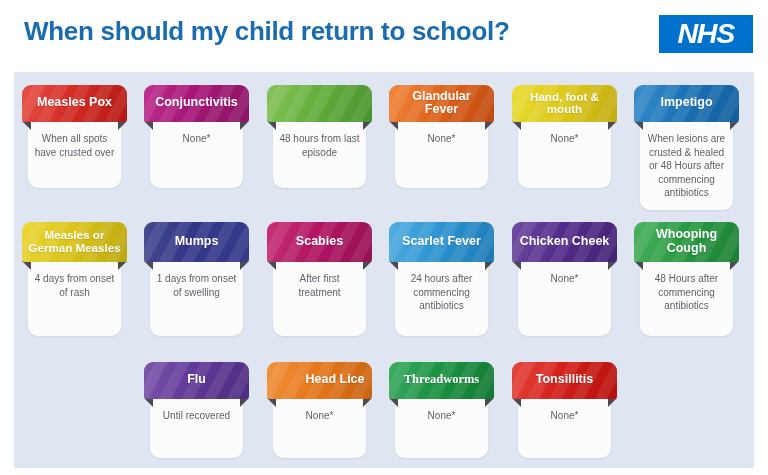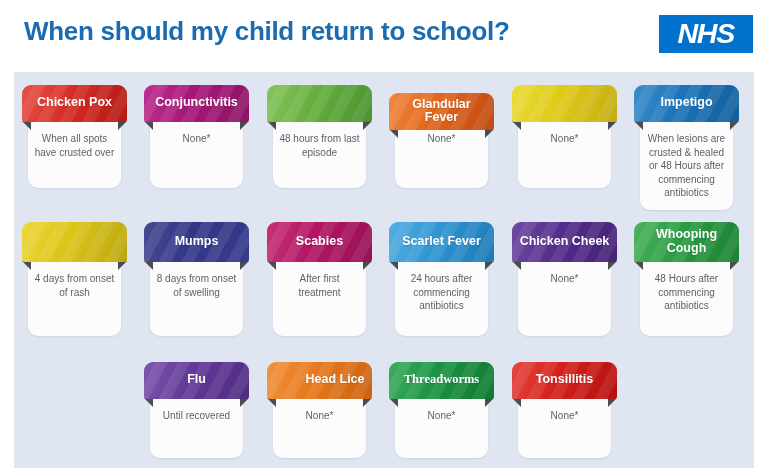--- a/index.html
+++ b/index.html
@@ -108,21 +108,21 @@
     </div>
   </div>
 
   <div class="panel">
     <div id="cards">
         <div class="card" style="left: 8px; top: 13px;">
           <div class="card-body" style="top: 36px; min-height: 67px;">When all spots have crusted over</div>
           <div class="card-header" style="height: 37px; background: linear-gradient(118deg, rgb(228, 57, 46) 0%, rgb(194, 27, 23) 100%);">
             <div class="stripes"></div>
             <div class="sheen"></div>
-            <div class="card-title">Chicken Pox</div>
+            <div class="card-title">Measles Pox</div>
           </div>
           <div class="fold fold-l"></div>
           <div class="fold fold-r"></div>
         </div>
         <div class="card" style="left: 130px; top: 13px;">
           <div class="card-body" style="top: 36px; min-height: 67px;">None*</div>
           <div class="card-header" style="height: 37px; background: linear-gradient(118deg, rgb(180, 18, 126) 0%, rgb(150, 24, 111) 100%);">
             <div class="stripes"></div>
             <div class="sheen"></div>
             <div class="card-title">Conjunctivitis</div>
@@ -134,58 +134,60 @@
           <div class="card-body" style="top: 36px; min-height: 67px;">48 hours from last episode</div>
           <div class="card-header" style="height: 37px; background: linear-gradient(118deg, rgb(119, 188, 68) 0%, rgb(78, 158, 51) 100%);">
             <div class="stripes"></div>
             <div class="sheen"></div>
           </div>
           <div class="fold fold-l"></div>
           <div class="fold fold-r"></div>
         </div>
         <div class="card" style="left: 375px; top: 13px;">
           <div class="card-body" style="top: 36px; min-height: 67px;">None*</div>
-          <div class="card-header" style="height: 37px; background: linear-gradient(118deg, rgb(239, 118, 34) 0%, rgb(207, 79, 18) 100%); margin-top: 8px;">
+          <div class="card-header" style="height: 37px; background: linear-gradient(118deg, rgb(239, 118, 34) 0%, rgb(207, 79, 18) 100%);">
             <div class="stripes"></div>
             <div class="sheen"></div>
             <div class="card-title">Glandular Fever</div>
           </div>
           <div class="fold fold-l"></div>
           <div class="fold fold-r"></div>
         </div>
         <div class="card" style="left: 498px; top: 13px;">
           <div class="card-body" style="top: 36px; min-height: 67px;">None*</div>
           <div class="card-header" style="height: 37px; background: linear-gradient(118deg, rgb(232, 216, 26) 0%, rgb(210, 185, 19) 100%);">
             <div class="stripes"></div>
             <div class="sheen"></div>
+            <div class="card-title small">Hand, foot &amp; mouth</div>
           </div>
           <div class="fold fold-l"></div>
           <div class="fold fold-r"></div>
         </div>
         <div class="card" style="left: 620px; top: 13px;">
           <div class="card-body" style="top: 36px; min-height: 67px;">When lesions are crusted &amp; healed or 48 Hours after commencing antibiotics</div>
           <div class="card-header" style="height: 37px; background: linear-gradient(118deg, rgb(31, 126, 196) 0%, rgb(21, 101, 168) 100%);">
             <div class="stripes"></div>
             <div class="sheen"></div>
             <div class="card-title">Impetigo</div>
           </div>
           <div class="fold fold-l"></div>
           <div class="fold fold-r"></div>
         </div>
         <div class="card" style="left: 8px; top: 150px;">
           <div class="card-body" style="top: 39px; min-height: 75px;">4 days from onset of rash</div>
           <div class="card-header" style="height: 40px; background: linear-gradient(118deg, rgb(233, 210, 28) 0%, rgb(201, 180, 17) 100%);">
             <div class="stripes"></div>
             <div class="sheen"></div>
+            <div class="card-title small">Measles or German Measles</div>
           </div>
           <div class="fold fold-l"></div>
           <div class="fold fold-r"></div>
         </div>
         <div class="card" style="left: 130px; top: 150px;">
-          <div class="card-body" style="top: 39px; min-height: 75px;">8 days from onset of swelling</div>
+          <div class="card-body" style="top: 39px; min-height: 75px;">1 days from onset of swelling</div>
           <div class="card-header" style="height: 40px; background: linear-gradient(118deg, rgb(44, 47, 125) 0%, rgb(59, 63, 150) 100%);">
             <div class="stripes"></div>
             <div class="sheen"></div>
             <div class="card-title">Mumps</div>
           </div>
           <div class="fold fold-l"></div>
           <div class="fold fold-r"></div>
         </div>
         <div class="card" style="left: 253px; top: 150px;">
           <div class="card-body" style="top: 39px; min-height: 75px;">After first treatment</div>

